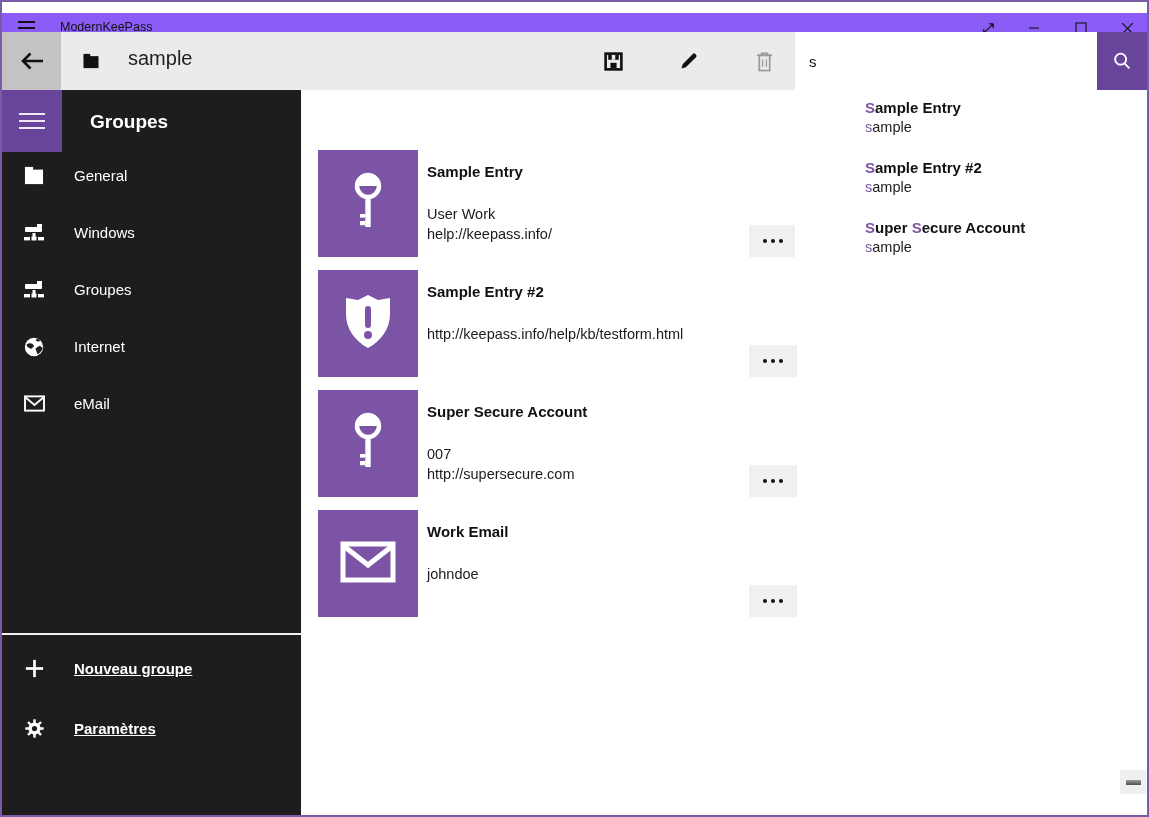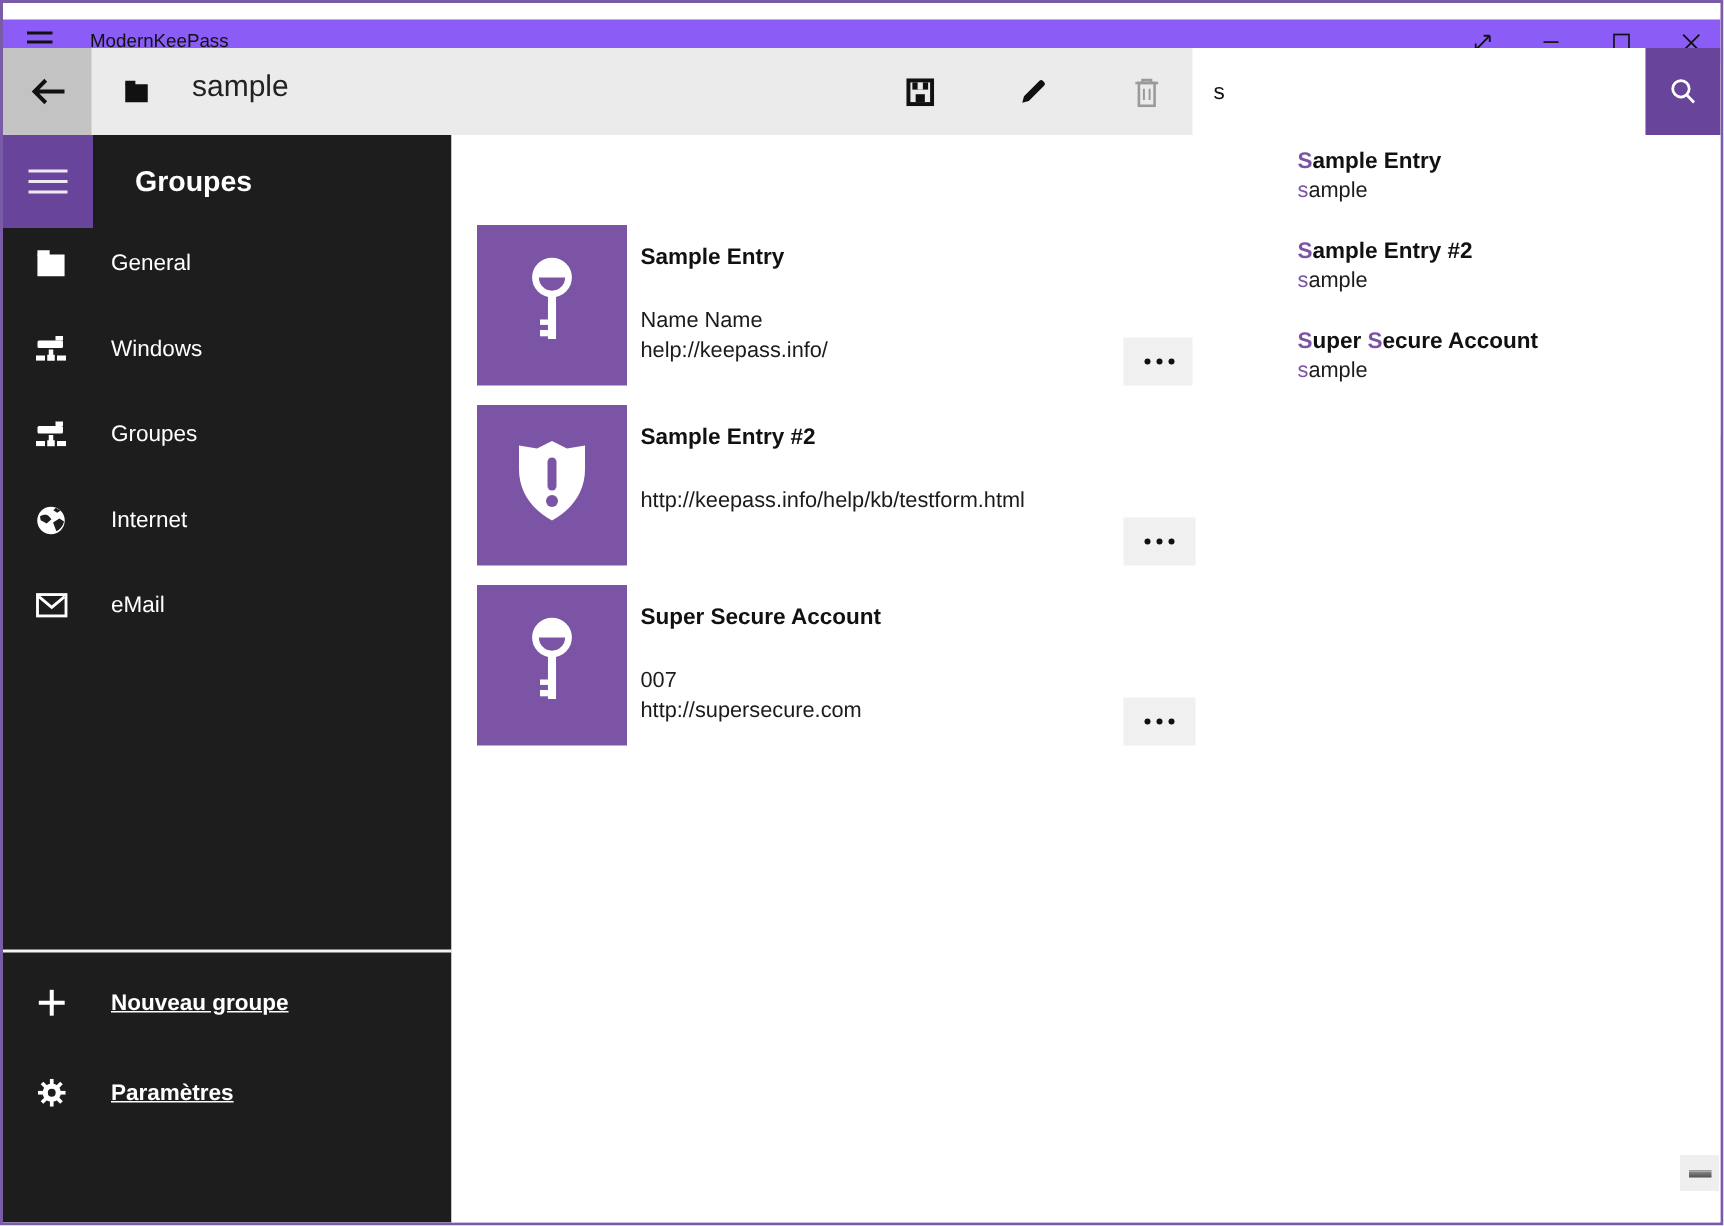--- a/index.html
+++ b/index.html
@@ -262,21 +262,21 @@
                 <circle cx="20" cy="15" r="11" fill="none" stroke="#fff" stroke-width="4.5"></circle>
                 <path d="M7.5 15a12.5 12.5 0 0 1 25 0z" fill="#fff"></path>
                 <rect x="17.3" y="26" width="5.4" height="30" fill="#fff"></rect>
                 <rect x="12" y="43" width="5.3" height="3.6" fill="#fff"></rect>
                 <rect x="12" y="50" width="5.3" height="4.2" fill="#fff"></rect>
               </svg></span>
           </div>
           <div class="entry-texts">
             <div class="entry-title">Sample Entry</div>
             <div class="entry-lines">
-              <div>Name Name</div>
+              <div>User Work</div>
               <div>help://keepass.info/</div>
             </div>
           </div>
           <div class="more-button">
             <i></i>
             <i></i>
             <i></i>
           </div>
         </div>
         <div class="entry-row">
@@ -315,20 +315,39 @@
               <div>007</div>
               <div>http://supersecure.com</div>
             </div>
           </div>
           <div class="more-button">
             <i></i>
             <i></i>
             <i></i>
           </div>
         </div>
+        <div class="entry-row">
+          <div class="entry-tile">
+            <span><svg width="56" height="42" viewBox="0 0 56 42">
+                <rect x="3" y="3" width="50" height="36" fill="none" stroke="#fff" stroke-width="5"></rect>
+                <path d="M5 6l23 18L51 6" fill="none" stroke="#fff" stroke-width="5"></path>
+              </svg></span>
+          </div>
+          <div class="entry-texts">
+            <div class="entry-title">Work Email</div>
+            <div class="entry-lines">
+              <div>johndoe</div>
+            </div>
+          </div>
+          <div class="more-button">
+            <i></i>
+            <i></i>
+            <i></i>
+          </div>
+        </div>
       </div>
     <div class="suggestions">
         <div class="suggestion" style="top: 9px;">
           <div class="sug-title"><span class="hl">S</span><span>ample Entry</span></div>
           <div class="sug-sub"><span class="hl">s</span><span>ample</span></div>
         </div>
         <div class="suggestion" style="top: 69px;">
           <div class="sug-title"><span class="hl">S</span><span>ample Entry #2</span></div>
           <div class="sug-sub"><span class="hl">s</span><span>ample</span></div>
         </div>

